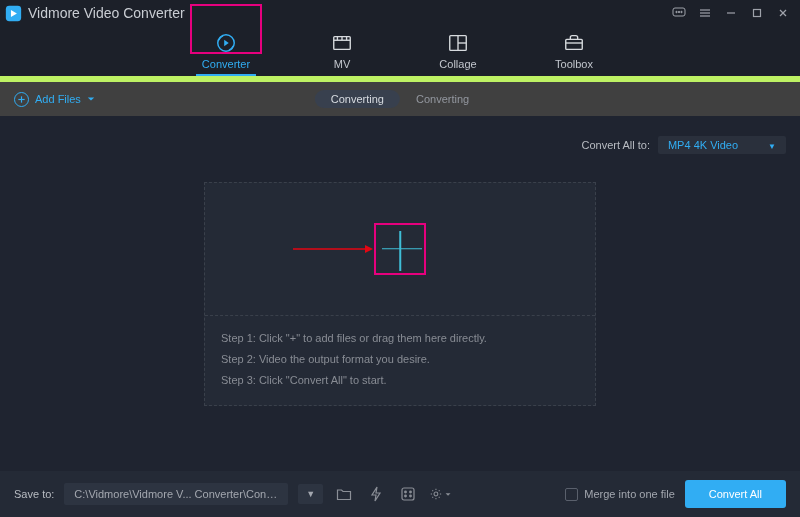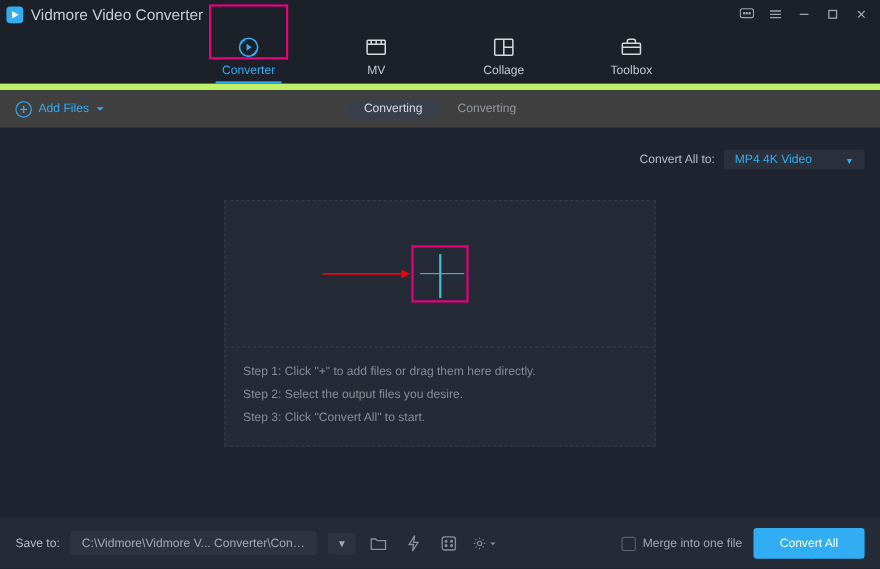--- a/index.html
+++ b/index.html
@@ -271,21 +271,21 @@
   <div class="dropzone">
     <div class="top">
       <svg class="arrow-anno" width="80" height="10" viewBox="0 0 80 10">
         <line x1="0" y1="5" x2="72" y2="5" stroke="#e30613" stroke-width="1.6"></line>
         <path d="M72 1 L80 5 L72 9 Z" fill="#e30613"></path>
       </svg>
       <div class="bigplus"></div>
     </div>
     <div class="steps">
       <div>Step 1: Click "+" to add files or drag them here directly.</div>
-      <div>Step 2: Select the output files you desire.</div>
+      <div>Step 2: Video the output format you desire.</div>
       <div>Step 3: Click "Convert All" to start.</div>
     </div>
   </div>
 </div>
 
 <div class="footer">
   <span class="saveto">Save to:</span>
   <div class="pathbox">C:\Vidmore\Vidmore V... Converter\Converted</div>
   <div class="drpbtn">▼</div>
   <span class="iconbtn">

